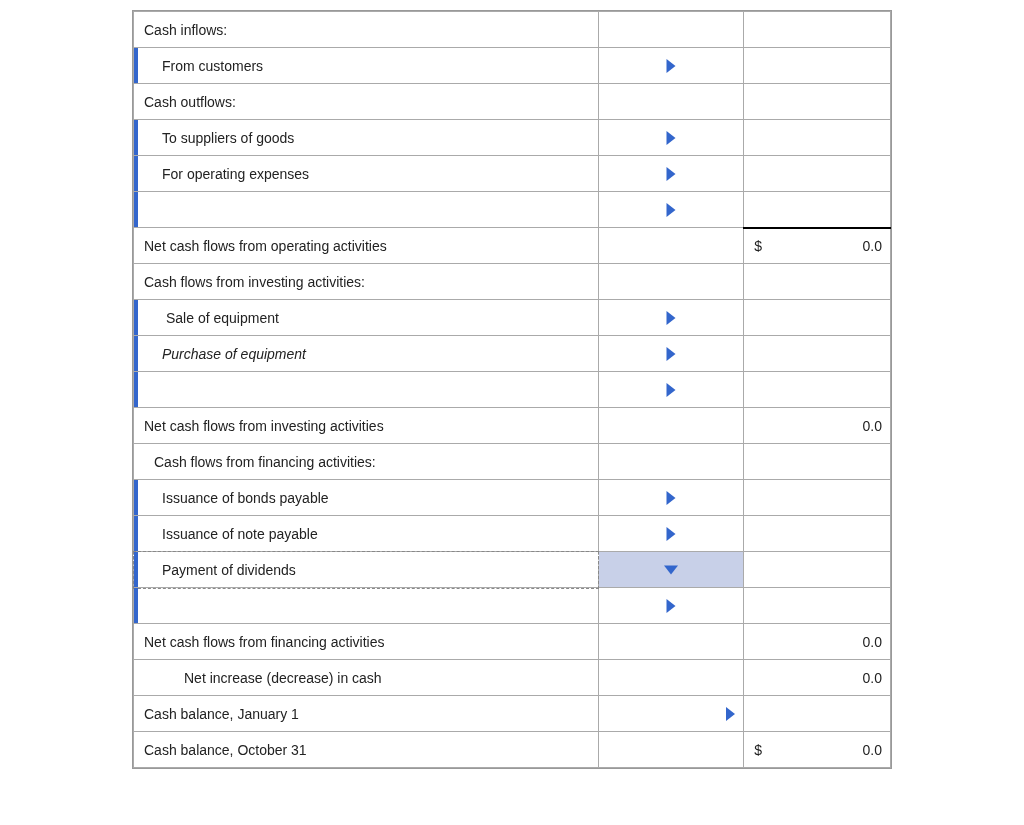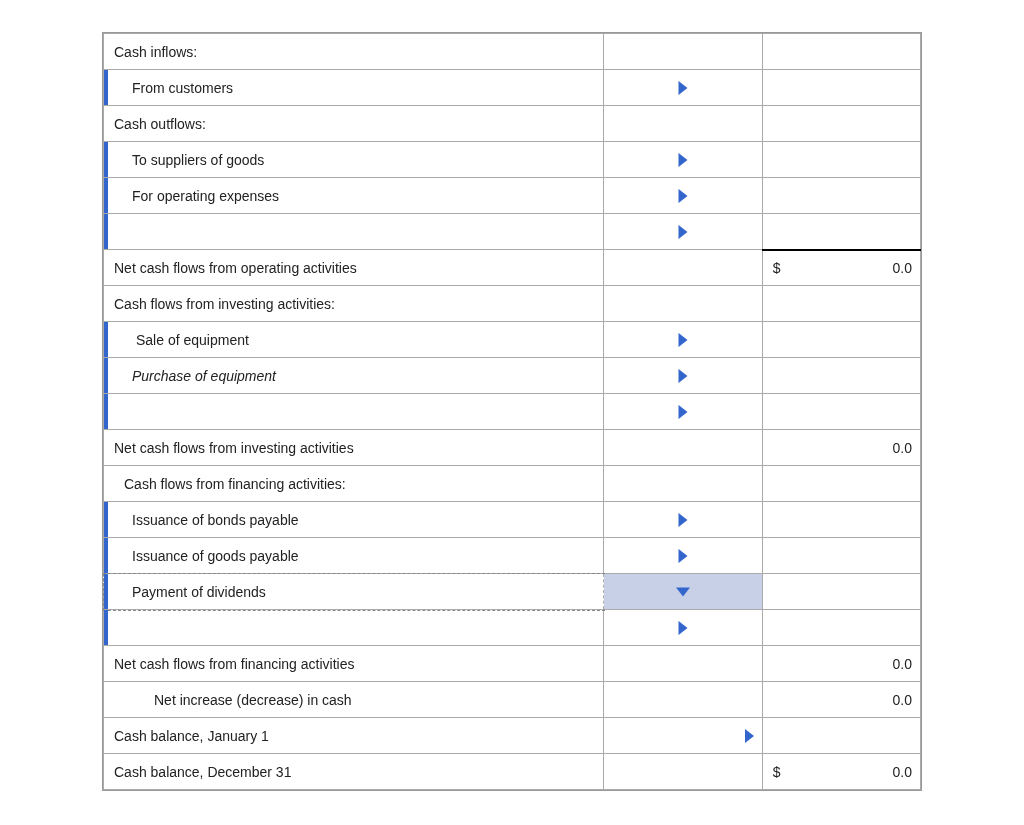--- a/index.html
+++ b/index.html
@@ -8,24 +8,23 @@
       font-family: Arial, sans-serif;
       font-size: 14px;
       color: #222;
       display: flex;
       justify-content: center;
       align-items: flex-start;
       padding: 10px;
       min-height: 825px;
     }
     .table-wrapper {
-      width: 820px;
+      width: 760px;
       border: 1px solid #999;
       border-collapse: collapse;
-      margin-top: 22px;
     }
     table {
       width: 100%;
       border-collapse: collapse;
     }
     td {
       border: 1px solid #aaa;
       padding: 5px 6px;
       vertical-align: middle;
       height: 36px;
@@ -122,21 +121,21 @@
           <td style="text-align: right; padding-right: 8px;"></td>
         </tr>
         <tr id="issuance-bonds">
           <td style="position: relative; padding-left: 28px;"><span style="position: absolute; left: 0px; top: 0px; bottom: 0px; width: 4px; background: rgb(51, 102, 204);"></span><span>Issuance of bonds payable</span></td>
           <td style="position: relative;">
             <span style="display: inline-block; width: 0px; height: 0px; border-top: 7px solid transparent; border-bottom: 7px solid transparent; border-left: 9px solid rgb(51, 102, 204); vertical-align: middle; position: absolute; left: 50%; top: 50%; transform: translate(-50%, -50%);"></span>
           </td>
           <td style="text-align: right; padding-right: 8px;"></td>
         </tr>
         <tr id="issuance-note">
-          <td style="position: relative; padding-left: 28px;"><span style="position: absolute; left: 0px; top: 0px; bottom: 0px; width: 4px; background: rgb(51, 102, 204);"></span><span>Issuance of goods payable</span></td>
+          <td style="position: relative; padding-left: 28px;"><span style="position: absolute; left: 0px; top: 0px; bottom: 0px; width: 4px; background: rgb(51, 102, 204);"></span><span>Issuance of note payable</span></td>
           <td style="position: relative;">
             <span style="display: inline-block; width: 0px; height: 0px; border-top: 7px solid transparent; border-bottom: 7px solid transparent; border-left: 9px solid rgb(51, 102, 204); vertical-align: middle; position: absolute; left: 50%; top: 50%; transform: translate(-50%, -50%);"></span>
           </td>
           <td style="text-align: right; padding-right: 8px;"></td>
         </tr>
         <tr id="payment-dividends">
           <td style="position: relative; padding-left: 28px; border: 1px dashed rgb(170, 170, 170); outline: rgb(136, 136, 136) dashed 1px;"><span style="position: absolute; left: 0px; top: 0px; bottom: 0px; width: 4px; background: rgb(51, 102, 204);"></span><span>Payment of dividends</span></td>
           <td style="position: relative; background: rgb(200, 208, 232); border: 1px dashed rgb(170, 170, 170);">
             <span style="display: inline-block; width: 0px; height: 0px; border-left: 7px solid transparent; border-right: 7px solid transparent; border-top: 9px solid rgb(51, 102, 204); vertical-align: middle; position: absolute; left: 50%; top: 50%; transform: translate(-50%, -50%);"></span>
           </td>
@@ -160,19 +159,19 @@
           <td style="text-align: right; padding-right: 8px;"><span>0.0</span></td>
         </tr>
         <tr id="cash-balance-jan">
           <td style="position: relative; padding-left: 10px;"><span>Cash balance, January 1</span></td>
           <td style="position: relative;">
             <span style="display: inline-block; width: 0px; height: 0px; border-top: 7px solid transparent; border-bottom: 7px solid transparent; border-left: 9px solid rgb(51, 102, 204); vertical-align: middle; position: absolute; right: 8px; top: 50%; transform: translateY(-50%);"></span>
           </td>
           <td style="text-align: right; padding-right: 8px;"></td>
         </tr>
         <tr id="cash-balance-dec">
-          <td style="position: relative; padding-left: 10px;"><span>Cash balance, December 31</span></td>
+          <td style="position: relative; padding-left: 10px;"><span>Cash balance, October 31</span></td>
           <td style="position: relative;"></td>
           <td style="text-align: right; padding-right: 8px;"><span style="float: left; padding-left: 4px;">$</span><span>0.0</span></td>
         </tr>
       </tbody>
   </table>
 </div>
 
 </body></html>

